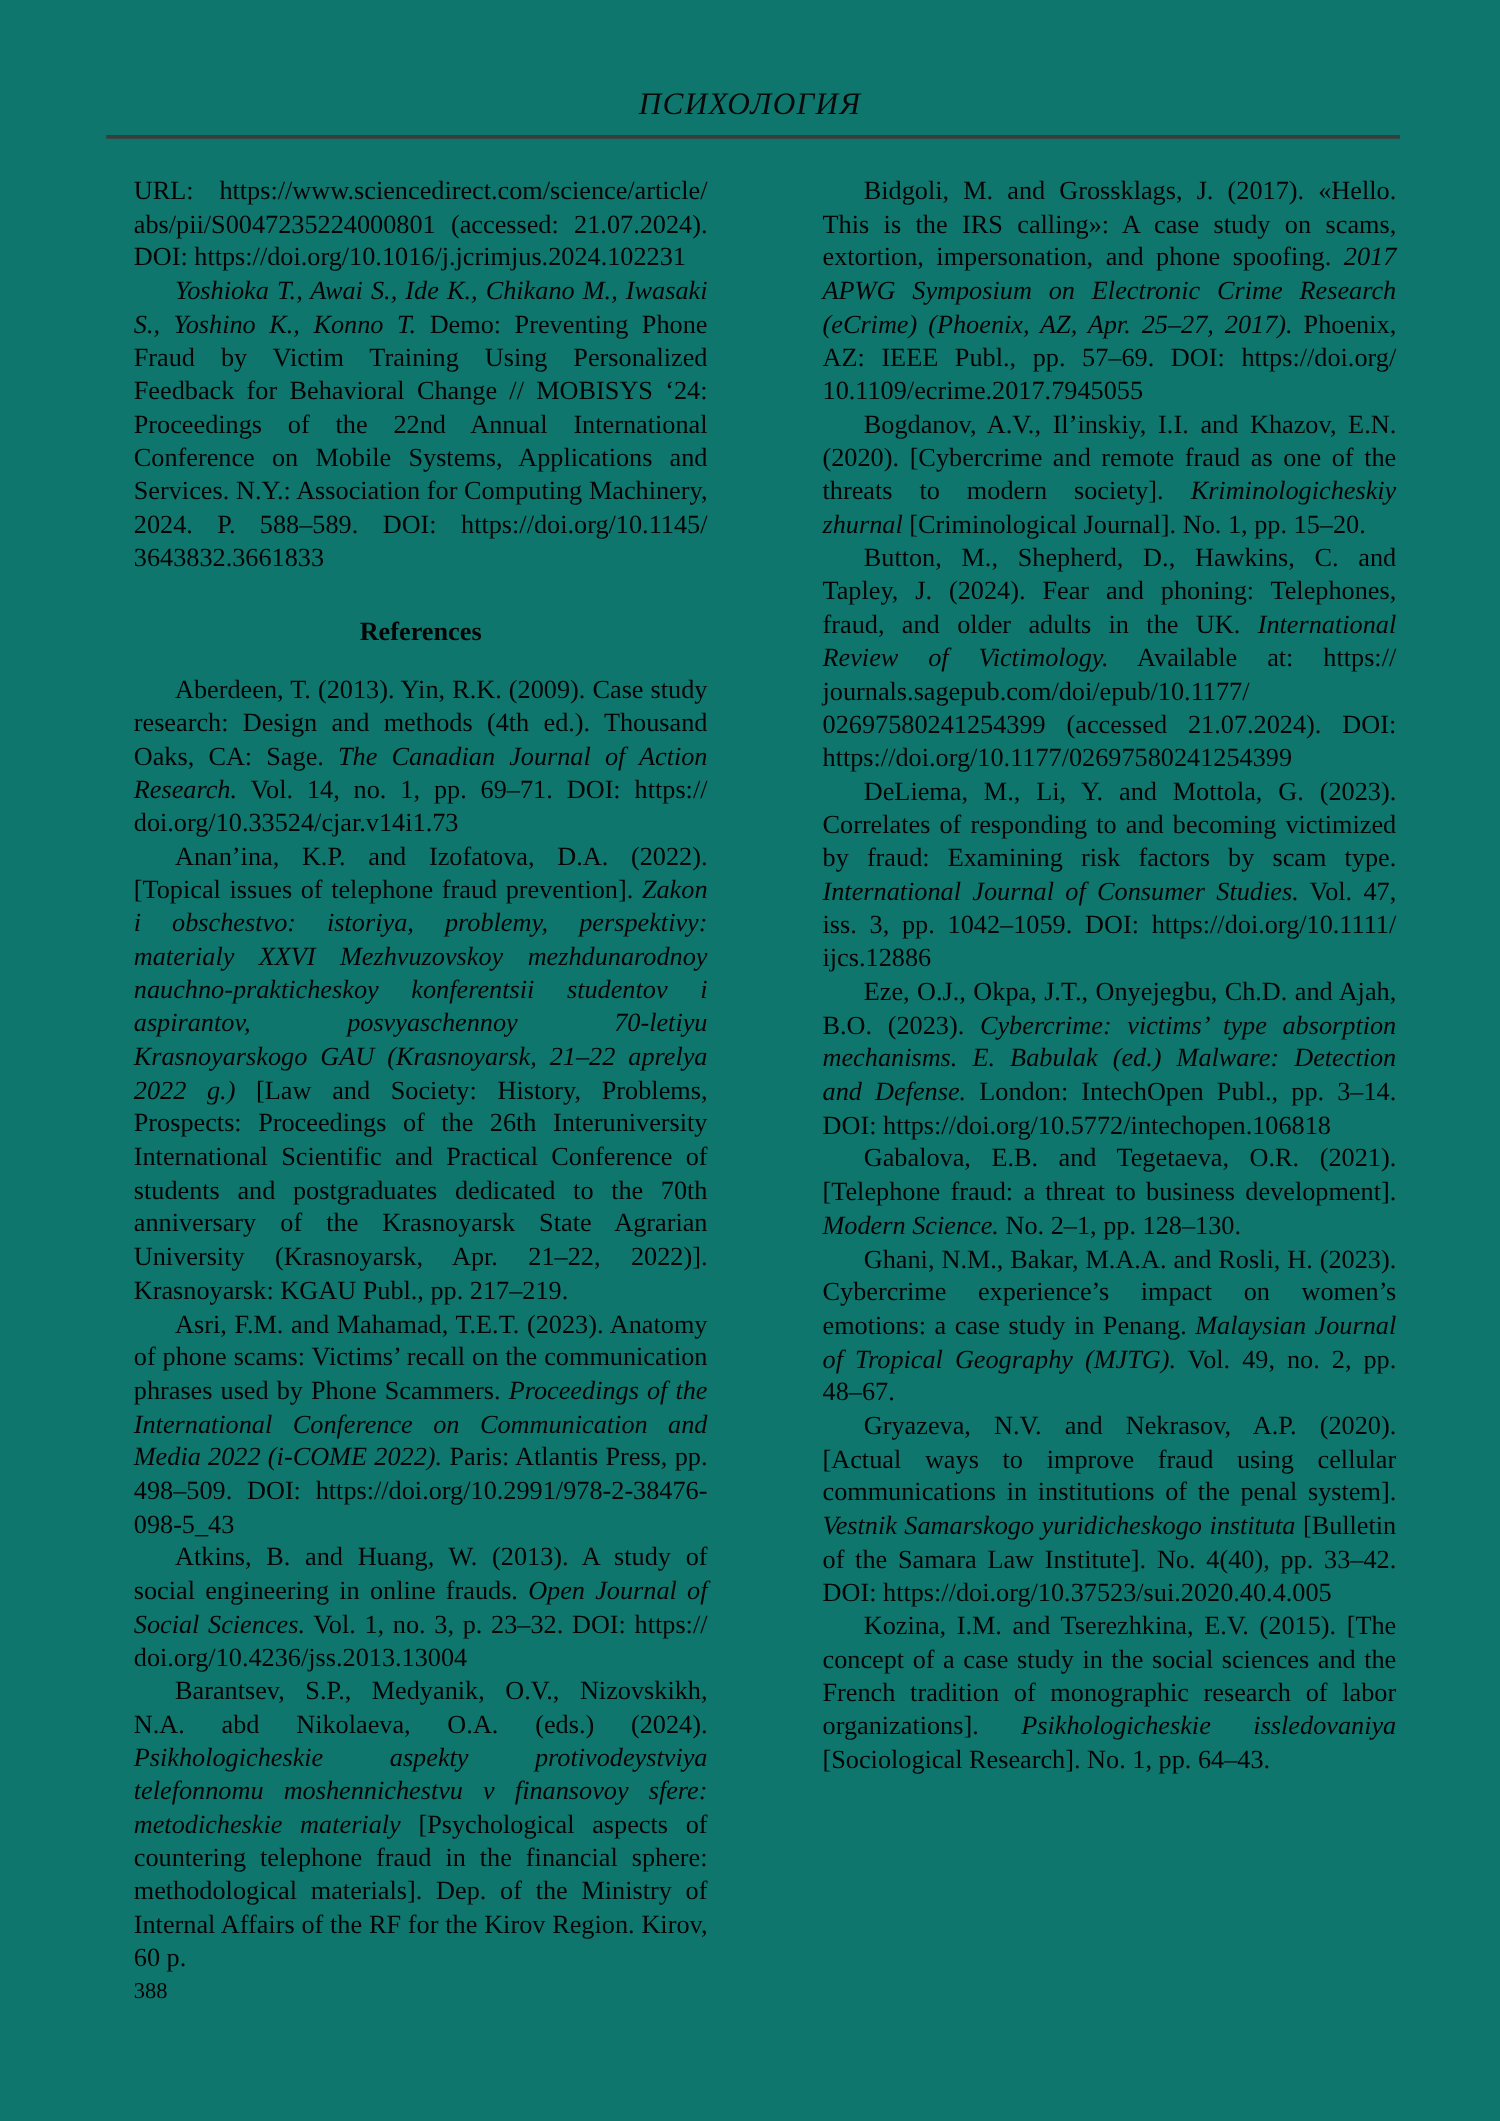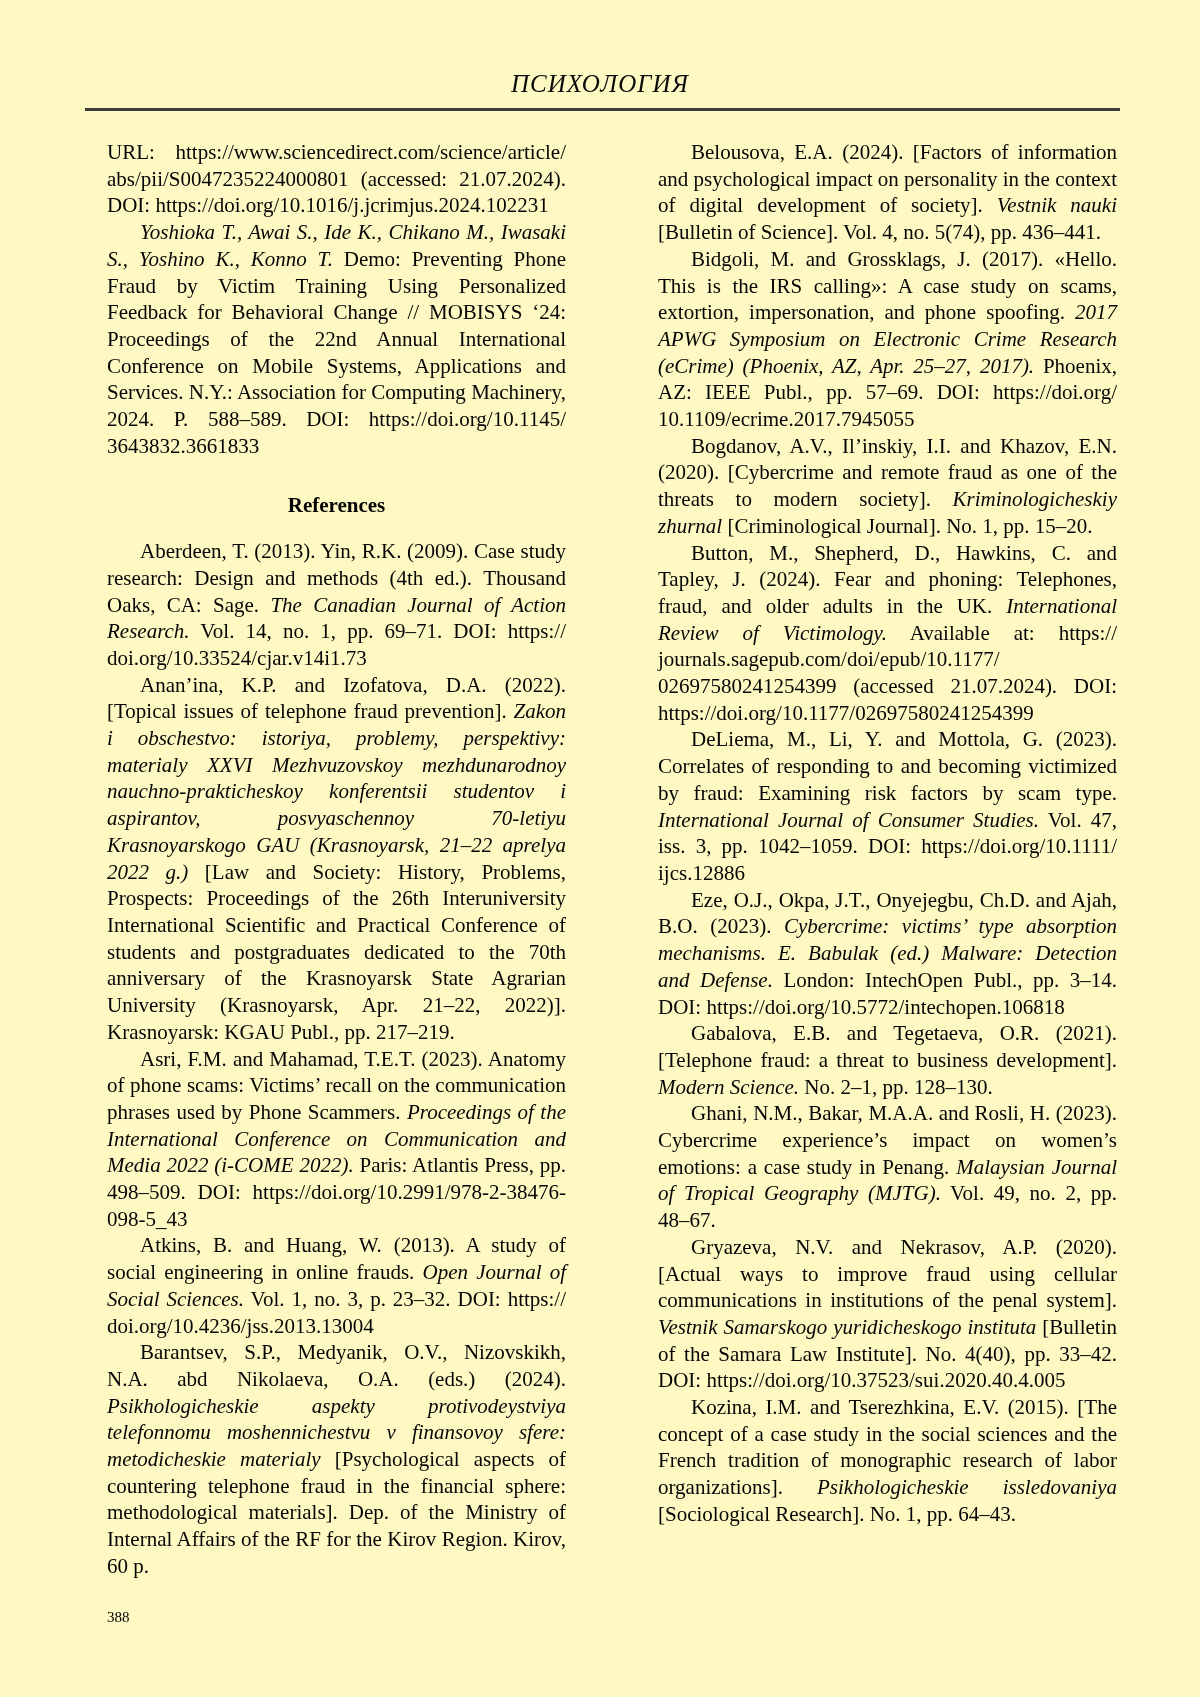--- a/index.html
+++ b/index.html
@@ -4,21 +4,21 @@
 <style>
   html, body {
     margin: 0;
     padding: 0;
     background: #ffffff;
   }
   .page {
     position: relative;
     width: 1200px;
     height: 1697px;
-    background: #fef9c3;
+    background: #0f766e;
     color: #000000;
     font-family: "Liberation Serif", "DejaVu Serif", serif;
     overflow: hidden;
   }
   .journal-header {
     position: absolute;
     top: 70px;
     left: 0;
     width: 100%;
     text-align: center;
@@ -62,23 +62,22 @@
     font-size: 21px;
     line-height: 26.7px;
     font-weight: bold;
     margin: 33px 0 19px 0;
     text-align: center;
   }
   .page-number {
     position: absolute;
     left: 107px;
     top: 1582px;
-    font-size: 15px;
+    font-size: 18px;
     color: #050505;
-    margin-top: 27px;
   }
 </style>
 </head>
 <body>
 
 <div class="page">
   <div class="journal-header">ПСИХОЛОГИЯ</div>
   <div class="header-rule"></div>
 
   <div class="content">
@@ -86,21 +85,20 @@
         <p class="ref"><span>URL: https:/​/​www.sciencedirect.com/​science/​article/​abs/​pii/​S0047235224000801 (accessed: 21.07.2024). DOI: https:/​/​doi.org/​10.1016/​j.jcrimjus.2024.102231</span></p>
         <p class="ref indent"><em>Yoshioka T., Awai S., Ide K., Chikano M., Iwasaki S., Yoshino K., Konno T.</em><span> Demo: Preventing Phone Fraud by Victim Training Using Personalized Feedback for Behavioral Change /​/​ MOBISYS ‘24: Proceedings of the 22nd Annual International Conference on Mobile Systems, Applications and Services. N.Y.: Association for Computing Machinery, 2024. P. 588–589. DOI: https:/​/​doi.org/​10.1145/​3643832.3661833</span></p>
         <h2 class="refs-heading">References</h2>
         <p class="ref indent"><span>Aberdeen, T. (2013). Yin, R.K. (2009). Case study research: Design and methods (4th ed.). Thousand Oaks, CA: Sage. </span><em>The Canadian Journal of Action Research.</em><span> Vol. 14, no. 1, pp. 69–71. DOI: https:/​/​doi.org/​10.33524/​cjar.v14i1.73</span></p>
         <p class="ref indent"><span>Anan’ina, K.P. and Izofatova, D.A. (2022). [Topical issues of telephone fraud prevention]. </span><em>Zakon i obschestvo: istoriya, problemy, perspektivy: materialy XXVI Mezhvuzovskoy mezhdunarodnoy nauchno-prakticheskoy konferentsii studentov i aspirantov, posvyaschennoy 70-letiyu Krasnoyarskogo GAU (Krasnoyarsk, 21–22 aprelya 2022 g.)</em><span> [Law and Society: History, Problems, Prospects: Proceedings of the 26th Interuniversity International Scientific and Practical Conference of students and postgraduates dedicated to the 70th anniversary of the Krasnoyarsk State Agrarian University (Krasnoyarsk, Apr. 21–22, 2022)]. Krasnoyarsk: KGAU Publ., pp. 217–219.</span></p>
         <p class="ref indent"><span>Asri, F.M. and Mahamad, T.E.T. (2023). Anatomy of phone scams: Victims’ recall on the communication phrases used by Phone Scammers. </span><em>Proceedings of the International Conference on Communication and Media 2022 (i-COME 2022).</em><span> Paris: Atlantis Press, pp. 498–509. DOI: https:/​/​doi.org/​10.2991/​978-2-38476-098-5_43</span></p>
         <p class="ref indent"><span>Atkins, B. and Huang, W. (2013). A study of social engineering in online frauds. </span><em>Open Journal of Social Sciences.</em><span> Vol. 1, no. 3, p. 23–32. DOI: https:/​/​doi.org/​10.4236/​jss.2013.13004</span></p>
         <p class="ref indent"><span>Barantsev, S.P., Medyanik, O.V., Nizovskikh, N.A. abd Nikolaeva, O.A. (eds.) (2024). </span><em>Psikhologicheskie aspekty protivodeystviya telefonnomu moshennichestvu v finansovoy sfere: metodicheskie materialy</em><span> [Psychological aspects of countering telephone fraud in the financial sphere: methodological materials]. Dep. of the Ministry of Internal Affairs of the RF for the Kirov Region. Kirov, 60 p.</span></p>
       </div>
     <div class="col" id="col-right">
-        <p class="ref indent"><span>Belousova, E.A. (2024). [Factors of information and psychological impact on personality in the context of digital development of society]. </span><em>Vestnik nauki</em><span> [Bulletin of Science]. Vol. 4, no. 5(74), pp. 436–441.</span></p>
         <p class="ref indent"><span>Bidgoli, M. and Grossklags, J. (2017). «Hello. This is the IRS calling»: A case study on scams, extortion, impersonation, and phone spoofing. </span><em>2017 APWG Symposium on Electronic Crime Research (eCrime) (Phoenix, AZ, Apr. 25–27, 2017).</em><span> Phoenix, AZ: IEEE Publ., pp. 57–69. DOI: https:/​/​doi.org/​10.1109/​ecrime.2017.7945055</span></p>
         <p class="ref indent"><span>Bogdanov, A.V., Il’inskiy, I.I. and Khazov, E.N. (2020). [Cybercrime and remote fraud as one of the threats to modern society]. </span><em>Kriminologicheskiy zhurnal</em><span> [Criminological Journal]. No. 1, pp. 15–20.</span></p>
         <p class="ref indent"><span>Button, M., Shepherd, D., Hawkins, C. and Tapley, J. (2024). Fear and phoning: Telephones, fraud, and older adults in the UK. </span><em>International Review of Victimology.</em><span> Available at: https:/​/​journals.sagepub.com/​doi/​epub/​10.1177/​02697580241254399 (accessed 21.07.2024). DOI: https:/​/​doi.org/​10.1177/​02697580241254399</span></p>
         <p class="ref indent"><span>DeLiema, M., Li, Y. and Mottola, G. (2023). Correlates of responding to and becoming victimized by fraud: Examining risk factors by scam type. </span><em>International Journal of Consumer Studies.</em><span> Vol. 47, iss. 3, pp. 1042–1059. DOI: https:/​/​doi.org/​10.1111/​ijcs.12886</span></p>
         <p class="ref indent"><span>Eze, O.J., Okpa, J.T., Onyejegbu, Ch.D. and Ajah, B.O. (2023). </span><em>Cybercrime: victims’ type absorption mechanisms. E. Babulak (ed.) Malware: Detection and Defense.</em><span> London: IntechOpen Publ., pp. 3–14. DOI: https:/​/​doi.org/​10.5772/​intechopen.106818</span></p>
         <p class="ref indent"><span>Gabalova, E.B. and Tegetaeva, O.R. (2021). [Telephone fraud: a threat to business development]. </span><em>Modern Science.</em><span> No. 2–1, pp. 128–130.</span></p>
         <p class="ref indent"><span>Ghani, N.M., Bakar, M.A.A. and Rosli, H. (2023). Cybercrime experience’s impact on women’s emotions: a case study in Penang. </span><em>Malaysian Journal of Tropical Geography (MJTG).</em><span> Vol. 49, no. 2, pp. 48–67.</span></p>
         <p class="ref indent"><span>Gryazeva, N.V. and Nekrasov, A.P. (2020). [Actual ways to improve fraud using cellular communications in institutions of the penal system]. </span><em>Vestnik Samarskogo yuridicheskogo instituta</em><span> [Bulletin of the Samara Law Institute]. No. 4(40), pp. 33–42. DOI: https:/​/​doi.org/​10.37523/​sui.2020.40.4.005</span></p>
         <p class="ref indent"><span>Kozina, I.M. and Tserezhkina, E.V. (2015). [The concept of a case study in the social sciences and the French tradition of monographic research of labor organizations]. </span><em>Psikhologicheskie issledovaniya</em><span> [Sociological Research]. No. 1, pp. 64–43.</span></p>
       </div>

